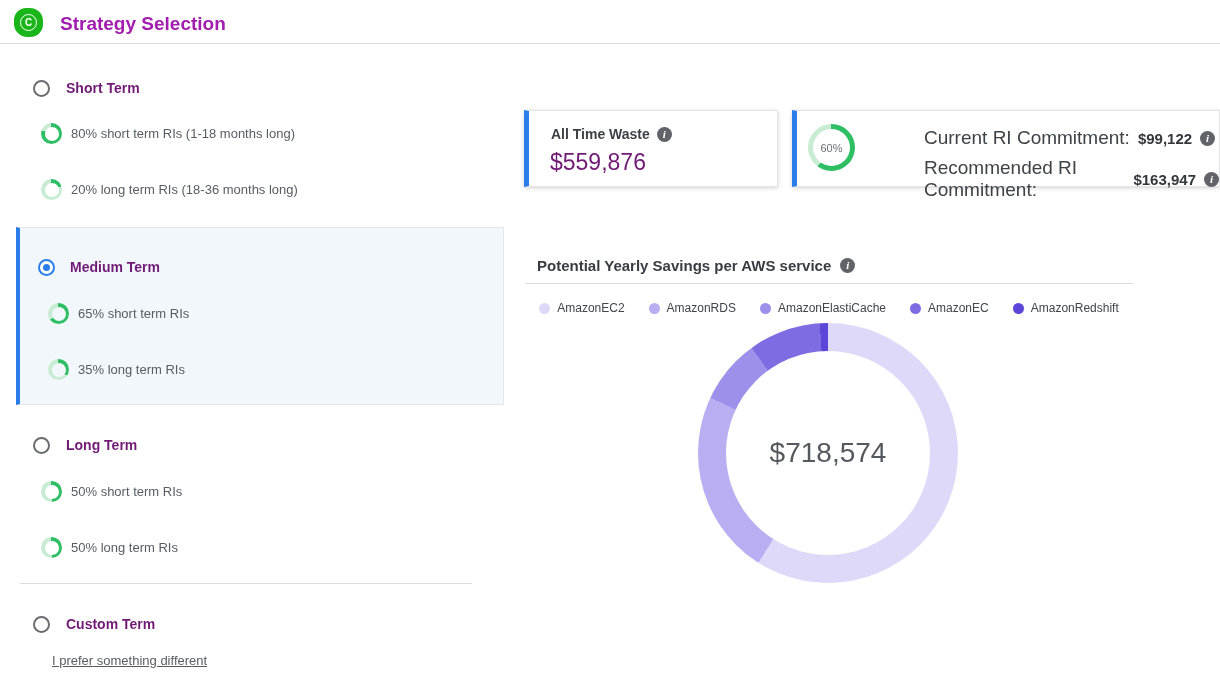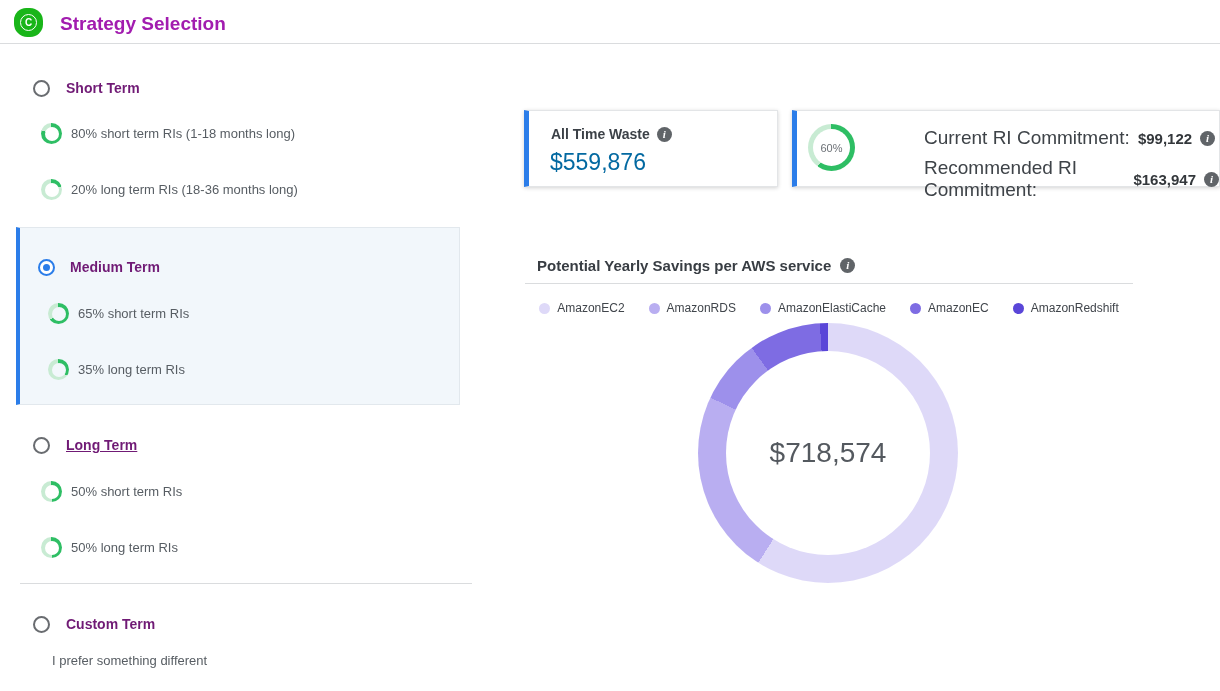--- a/index.html
+++ b/index.html
@@ -18,33 +18,33 @@
 
   
   .radio { position:absolute; width:17px; height:17px; border:2px solid #696C70; border-radius:50%; background:#fff; }
   .radio.selected { border-color:#2B7DE9; }
   .radio.selected::after { content:""; position:absolute; left:3px; top:3px; width:7px; height:7px;
                            border-radius:50%; background:#2B7DE9; }
   .opt-label { position:absolute; font-size:14px; font-weight:700; color:#701a75; line-height:17px; }
   .alloc-label { position:absolute; font-size:13px; color:#575D63; line-height:21px; }
   .ring { position:absolute; width:21px; height:21px; border-radius:50%; }
   .ring::after { content:""; position:absolute; inset:3.5px; border-radius:50%; background:#fff; }
-  .option-box { position:absolute; left:16px; top:227px; width:444px; height:178px;
+  .option-box { position:absolute; left:16px; top:227px; width:488px; height:178px;
                 background:#F2F7FB; border:1px solid #E2E8ED; border-left:4px solid #2B7DE9; }
   .option-box .ring::after { background:#F2F7FB; }
   .divider-left { position:absolute; left:20px; top:583px; width:452px; height:1px; background:#DADCDE; }
 
   
   .card { position:absolute; top:110px; height:77px; background:#fff; border:1px solid #E3E5E7;
           border-left:5px solid #2B7DE9; box-shadow:0 1px 4px rgba(0,0,0,0.18); }
   .card-waste { left:524px; width:254px; }
   .card-commit { left:792px; width:428px; }
   .card-label-row { position:absolute; left:22px; top:15px; display:flex; align-items:center; gap:7px; }
   .card-label { font-size:14px; font-weight:600; color:#3C4147; }
-  .card-value { position:absolute; left:21px; top:38px; font-size:23px; color:#0369a1; }
+  .card-value { position:absolute; left:21px; top:38px; font-size:23px; color:#701a75; }
   .info-icon { width:15px; height:15px; border-radius:50%; background:#606468; color:#fff;
                font-family:"Liberation Serif", serif; font-weight:700; font-style:italic;
                font-size:11px; line-height:15px; text-align:center; display:inline-block; flex:0 0 auto; }
   .gauge { position:absolute; left:11px; top:13px; width:47px; height:47px; border-radius:50%; }
   .gauge::after { content:""; position:absolute; inset:5px; border-radius:50%; background:#fff; }
   .gauge-text { position:absolute; left:11px; top:13px; width:47px; height:47px; display:flex;
                 align-items:center; justify-content:center; font-size:11px; color:#6C7176; z-index:2; }
   .commit-row { position:absolute; left:127px; display:flex; align-items:center; gap:8px; }
   .commit-row .lbl { font-size:19px; color:#3E4348; }
   .commit-row .val { font-size:15px; font-weight:700; color:#33373B; }
@@ -88,33 +88,33 @@
     <span class="radio selected" style="left:18px; top:31px;"></span>
     <span class="opt-label" style="left:50px; top:31px;">Medium Term</span>
     <span class="ring" style="left: 28px; top: 75px; background: conic-gradient(rgb(46, 190, 100) 0deg, rgb(46, 190, 100) 65%, rgb(200, 235, 211) 65%, rgb(200, 235, 211) 100%);"></span>
     <span class="alloc-label" style="left:58px; top:75px;">65% short term RIs</span>
     <span class="ring" style="left: 28px; top: 131px; background: conic-gradient(rgb(46, 190, 100) 0deg, rgb(46, 190, 100) 35%, rgb(200, 235, 211) 35%, rgb(200, 235, 211) 100%);"></span>
     <span class="alloc-label" style="left:58px; top:131px;">35% long term RIs</span>
   </div>
 
   <div>
     <span class="radio" style="left:33px; top:437px;"></span>
-    <span class="opt-label" style="left:66px; top:437px;text-decoration:underline;">Long Term</span>
+    <span class="opt-label" style="left:66px; top:437px;">Long Term</span>
     <span class="ring" style="left: 41px; top: 481px; background: conic-gradient(rgb(46, 190, 100) 0deg, rgb(46, 190, 100) 50%, rgb(200, 235, 211) 50%, rgb(200, 235, 211) 100%);"></span>
     <span class="alloc-label" style="left:71px; top:481px;">50% short term RIs</span>
     <span class="ring" style="left: 41px; top: 537px; background: conic-gradient(rgb(46, 190, 100) 0deg, rgb(46, 190, 100) 50%, rgb(200, 235, 211) 50%, rgb(200, 235, 211) 100%);"></span>
     <span class="alloc-label" style="left:71px; top:537px;">50% long term RIs</span>
   </div>
 
   <div class="divider-left"></div>
 
   <div>
     <span class="radio" style="left:33px; top:616px;"></span>
     <span class="opt-label" style="left:66px; top:616px;">Custom Term</span>
-    <span class="alloc-label" style="left:52px; top:650px;">I prefer something different</span>
+    <span class="alloc-label" style="left:52px; top:650px;text-decoration:underline;">I prefer something different</span>
   </div>
 
   <div class="card card-waste">
     <div class="card-label-row">
       <span class="card-label">All Time Waste</span>
       <span class="info-icon">i</span>
     </div>
     <div class="card-value">$559,876</div>
   </div>
 

